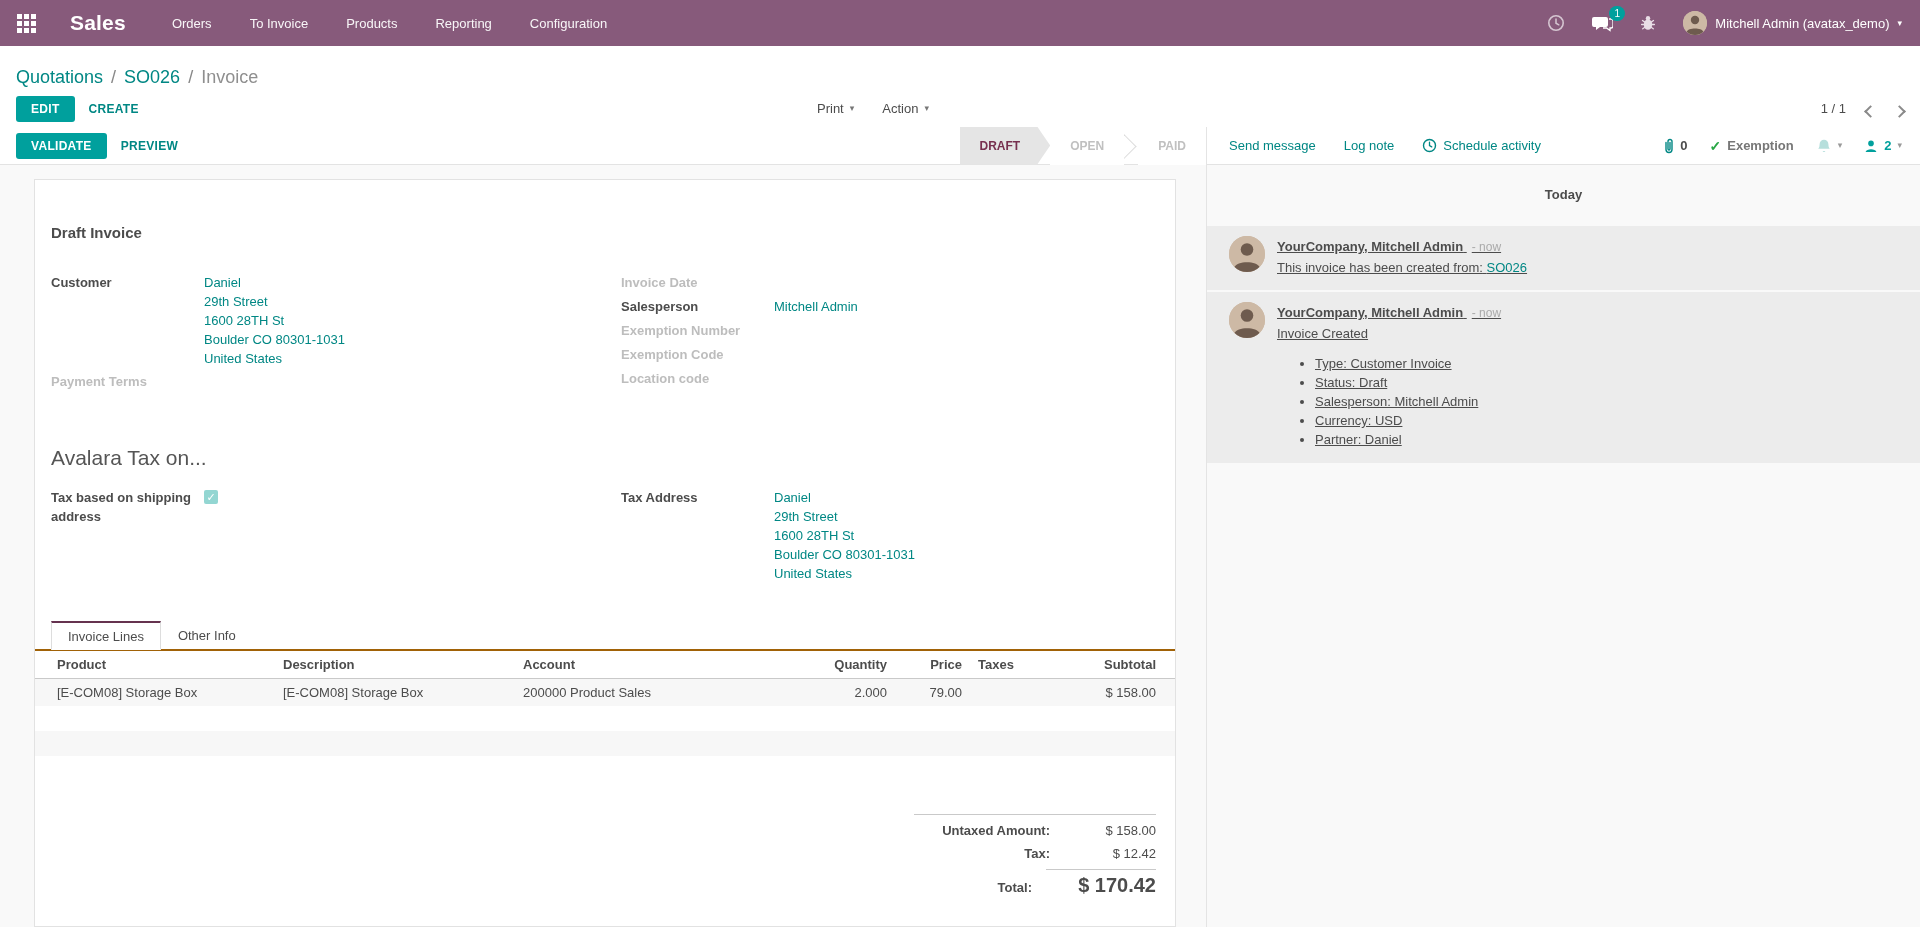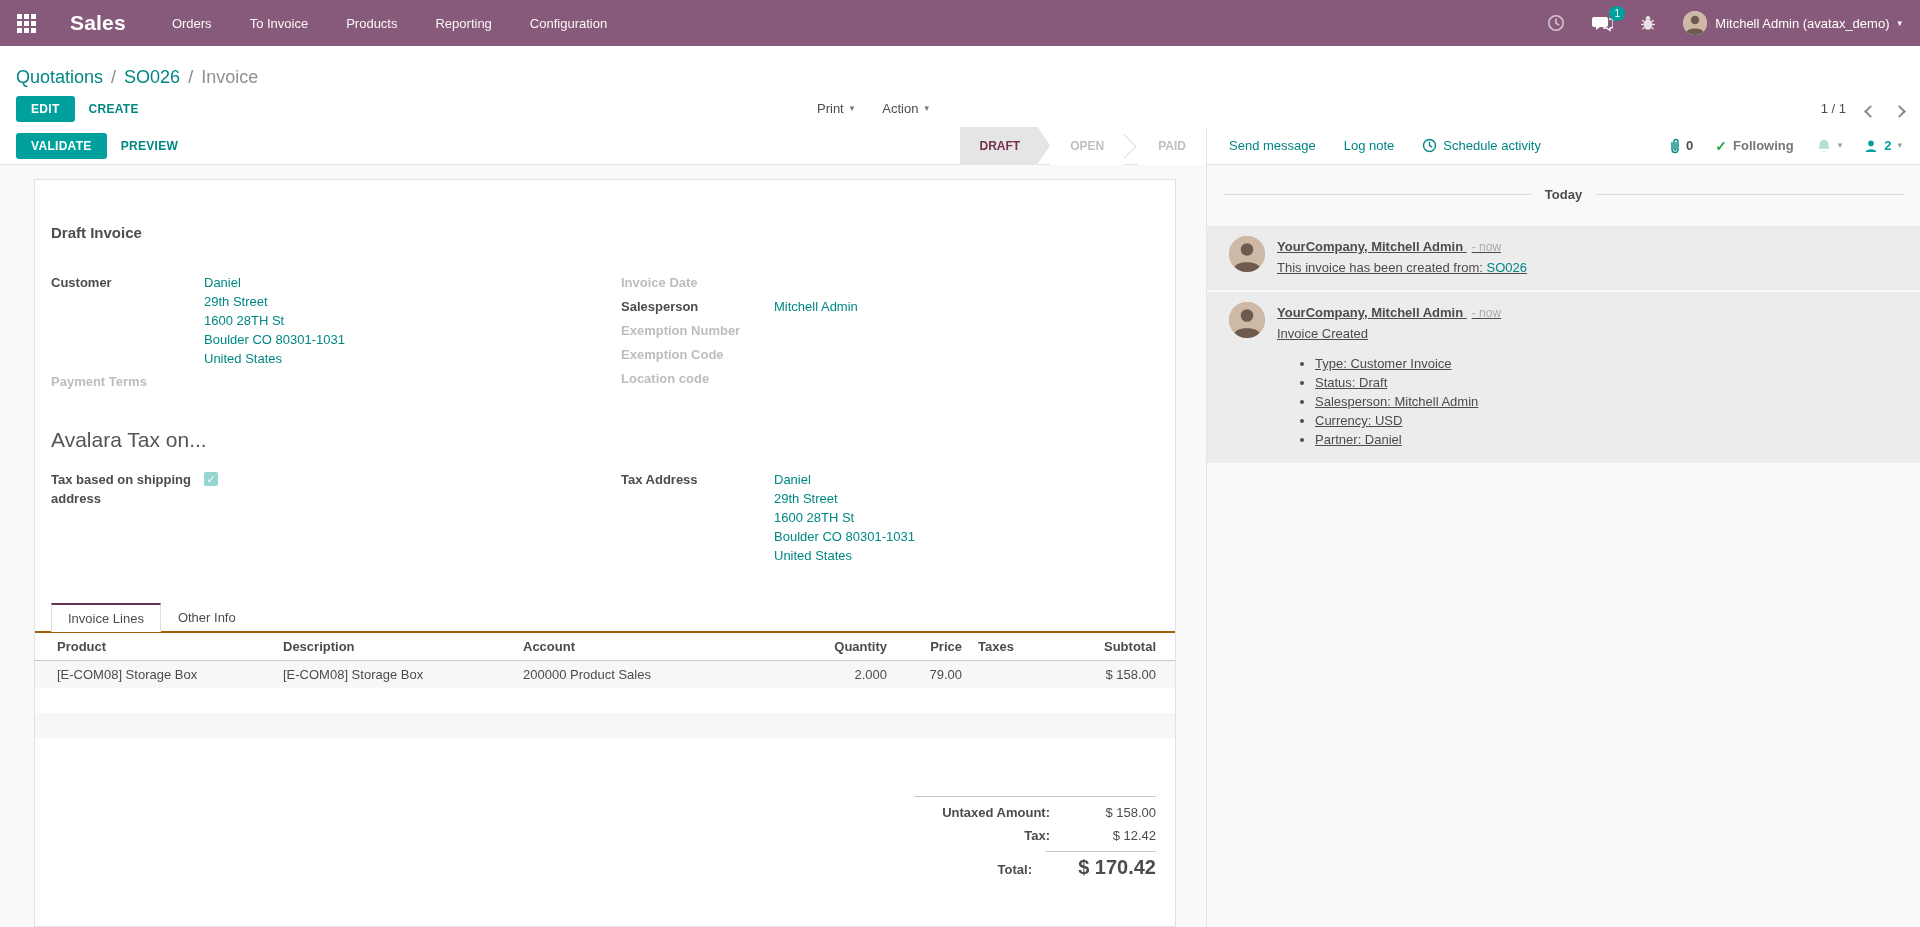--- a/index.html
+++ b/index.html
@@ -66,21 +66,21 @@
   .sheet-title { font-size:15px; font-weight:bold; padding-left:16px; }
   .o-group { display:grid; grid-template-columns:1fr 1fr; margin-top:30px; }
   .g-col { padding-left:16px; }
   .field-row { display:flex; min-height:24px; align-items:flex-start; padding:2px 0; }
   .f-label { width:153px; flex:none; font-weight:bold; color:#4c4c4c; line-height:19px; }
   .f-label.empty { color:#bdbdbd; }
   .f-value { line-height:19px; }
   .link { color:#008784; cursor:pointer; }
   .addr div { line-height:19px; }
 
-  .section-title { font-size:21px; color:#555; font-weight:400; padding-left:16px; margin-top:34px; }
+  .section-title { font-size:21px; color:#555; font-weight:400; padding-left:16px; margin-top:52px; }
   .checkbox { width:14px; height:14px; background:#93d6d2; border-radius:2px; color:#fff; font-size:11px;
     display:flex; align-items:center; justify-content:center; margin-top:2px; cursor:pointer; }
 
   
   .tabs { margin-top:36px; display:flex; padding-left:16px; border-bottom:2px solid #a16207; height:30px; }
   .tab { padding:0 16px; display:flex; align-items:center; font-size:13px; cursor:pointer; color:#4c4c4c;
     border:1px solid transparent; margin-bottom:-1px; }
   .tab.active { background:#fff; border:1px solid #ddd; border-top:2px solid #65324f; border-bottom:1px solid #fff; }
 
   table.lines { width:100%; border-collapse:collapse; font-size:13px; }
@@ -106,21 +106,21 @@
     padding:0 18px 0 22px; gap:28px; }
   .chat-btn { color:#008784; cursor:pointer; display:flex; align-items:center; gap:6px; }
   .chat-head-right { margin-left:auto; display:flex; align-items:center; gap:22px; }
   .attach { display:flex; align-items:center; gap:4px; cursor:pointer; color:#4c4c4c; font-weight:bold; }
   .following { display:flex; align-items:center; gap:6px; color:#777; font-weight:bold; cursor:pointer; }
   .check-green { color:#28a745; font-size:14px; }
   .bell-group, .follower-group { display:flex; align-items:center; gap:6px; cursor:pointer; }
   .follower-count { color:#00A09D; font-weight:bold; }
 
   .chatter-body { flex:1; padding-top:22px; }
-  .today-divider { display:flex; align-items:center; margin:0 16px 24px 16px; }
+  .today-divider { display:flex; align-items:center; margin:0 16px 24px 16px;flex-direction:column; }
   .today-divider .line { flex:1; height:1px; background:#dcdcdc; }
   .today-divider .today-text { padding:0 14px; font-weight:bold; color:#4c4c4c; }
 
   .message { background:#ececec; padding:10px 16px 12px 22px; display:flex; gap:12px; margin-bottom:2px;text-decoration:underline; }
   .avatar-md { width:36px; height:36px; border-radius:50%; overflow:hidden; flex:none; background:#cdb9a5; }
   .msg-content { padding-top:1px; }
   .msg-head { line-height:20px; }
   .msg-author { font-weight:bold; }
   .msg-time { color:#aaa; font-size:12px; margin-left:5px; }
   .msg-body { line-height:21px; }
@@ -371,21 +371,21 @@
       </span>
       <div class="chat-head-right">
         <span class="attach">
           <svg width="14" height="16" viewBox="0 0 14 16">
               <path d="M4 4.5v7a3 3 0 0 0 6 0v-8a2 2 0 0 0-4 0v7.5a1 1 0 0 0 2 0V4.5" fill="none" stroke="#008784" stroke-width="1.4" stroke-linecap="round"></path>
             </svg>
           <span>0</span>
         </span>
         <span class="following">
           <span class="check-green">✓</span>
-          <span>Following</span>
+          <span>Exemption</span>
         </span>
         <span class="bell-group">
           <svg width="16" height="16" viewBox="0 0 16 16">
               <path d="M8 1.8a4.4 4.4 0 0 0-4.4 4.4c0 3.4-1.4 4.6-1.4 4.6h11.6s-1.4-1.2-1.4-4.6A4.4 4.4 0 0 0 8 1.8zM6.6 13a1.5 1.5 0 0 0 2.8 0" fill="#b6dfdc"></path>
             </svg>
           <span class="caret caret-light">▾</span>
         </span>
         <span class="follower-group">
           <svg width="14" height="14" viewBox="0 0 14 14">
               <circle cx="7" cy="4.4" r="2.8" fill="#00A09D"></circle>

